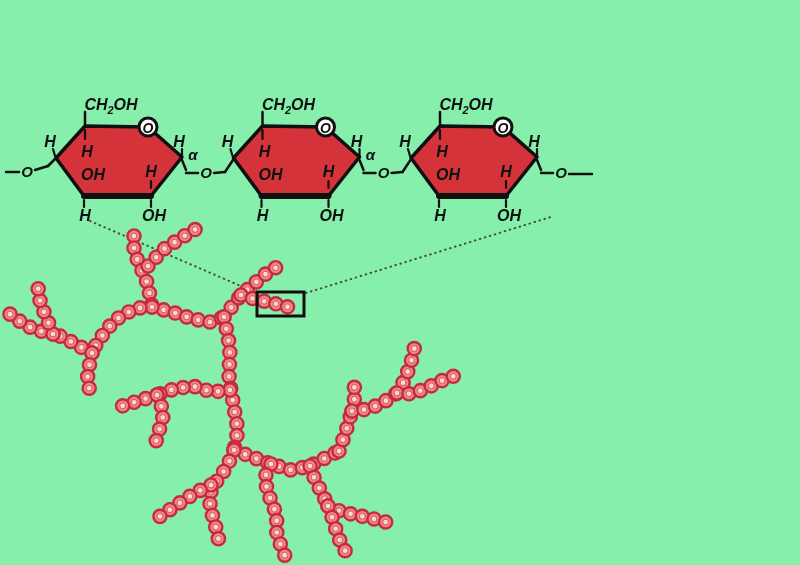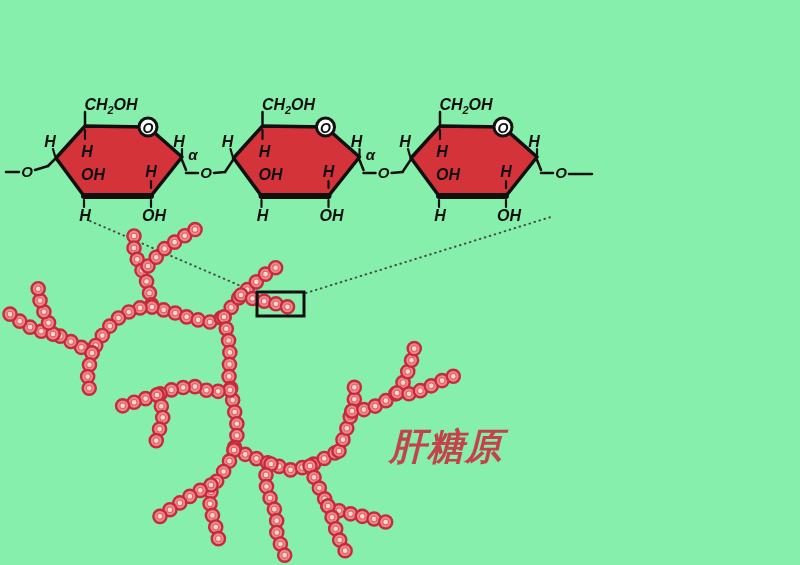--- a/index.html
+++ b/index.html
@@ -794,14 +794,13 @@
             <circle cx="339.70399582279197" cy="540.0303891392591" r="2.9" fill="#fcd9d2" stroke="#dd666c" stroke-width="1.2"></circle>
           </g>
           <g>
             <circle cx="345.10858009697324" cy="550.6628701454599" r="6.6" fill="#f0898d" stroke="#c62b3b" stroke-width="2.4"></circle>
             <circle cx="345.10858009697324" cy="550.6628701454599" r="2.9" fill="#fcd9d2" stroke="#dd666c" stroke-width="1.2"></circle>
           </g>
         </g>
       </g>
       <rect x="257" y="292" width="47" height="24" fill="none" stroke="#101010" stroke-width="3"></rect>
     </svg>
-  <div class="cn-label glycogen-label" style="color: rgb(196, 66, 75);">肝糖原</div>
 </div>
 
 </body></html>

